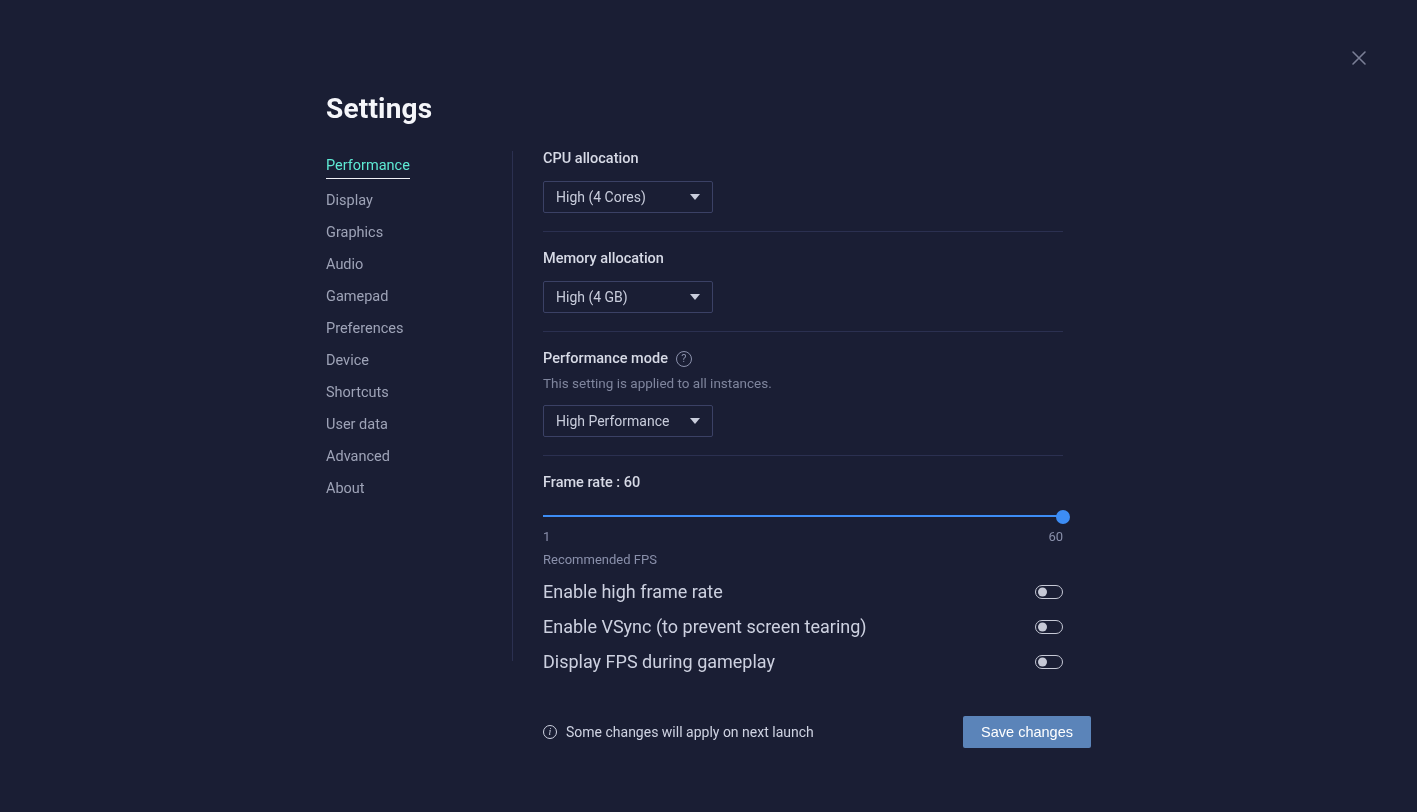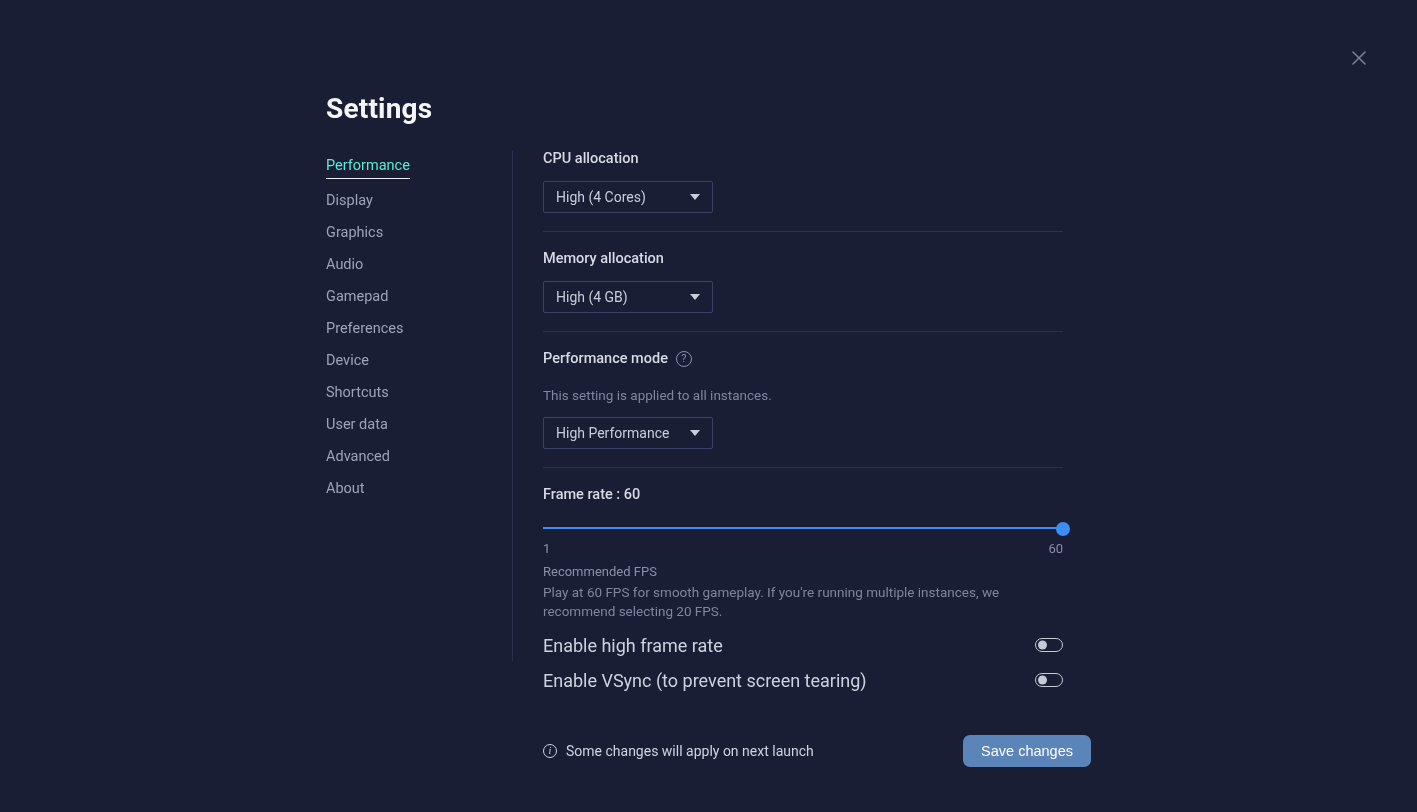--- a/index.html
+++ b/index.html
@@ -103,21 +103,21 @@
     border: 1.2px solid #8a90ab;
     border-radius: 50%;
     color: #8a90ab;
     font-size: 11px;
     display: flex; align-items: center; justify-content: center;
     line-height: 1;
   }
   .hint {
     color: #7f859d;
     font-size: 13.5px;
-    margin-top: 20px;
+    margin-top: 8px;
   }
   .slider-wrap { margin-top: 14px; position: relative; height: 24px; }
   .slider-track {
     position: absolute;
     top: 10px; left: 0; right: 0; height: 2px;
     background: #3d8df5;
   }
   .slider-thumb {
     position: absolute; top: 50%; right: 0;
     width: 14px; height: 14px;
@@ -188,21 +188,21 @@
     font-size: 10px; font-style: italic;
     line-height: 1;
     font-family: Georgia, serif;
   }
   .save-btn {
     background: #5b84b9;
     color: #ffffff;
     border: none;
     padding: 8px 18px;
     font-size: 14.5px;
-    border-radius: 7px;
+    border-radius: 2px;
     cursor: pointer;
     font-weight: 500;
   }
 </style>
 </head>
 <body>
 
 <div class="close-btn">
   <svg width="20" height="20" viewBox="0 0 20 20">
       <path d="M4 4 L16 16 M16 4 L4 16" stroke="#7a7f96" stroke-width="1.6" stroke-linecap="round"></path>
@@ -272,30 +272,35 @@
   <div class="slider-wrap">
     <div class="slider-track"></div>
     <div class="slider-thumb"></div>
   </div>
   <div class="slider-scale">
     <span>1</span>
     <span>60</span>
   </div>
 
   <div class="sub-head">Recommended FPS</div>
-  <div class="hint" style="margin-top:4px; line-height:1.4;">Play at 60 FPS for smooth gameplay. If you're running multiple instances, we recommend selecting 20 FPS.</div>
 
   <div class="toggle-row">
     <div class="toggle-label">Enable high frame rate</div>
     <div class="toggle">
         <div class="knob"></div>
       </div>
   </div>
   <div class="toggle-row">
     <div class="toggle-label">Enable VSync (to prevent screen tearing)</div>
+    <div class="toggle">
+        <div class="knob"></div>
+      </div>
+  </div>
+  <div class="toggle-row">
+    <div class="toggle-label">Display FPS during gameplay</div>
     <div class="toggle">
         <div class="knob"></div>
       </div>
   </div>
 
   <div class="footer-row">
     <div class="info-left">
       <div class="info-circle">i</div>
       <span>Some changes will apply on next launch</span>
     </div>

